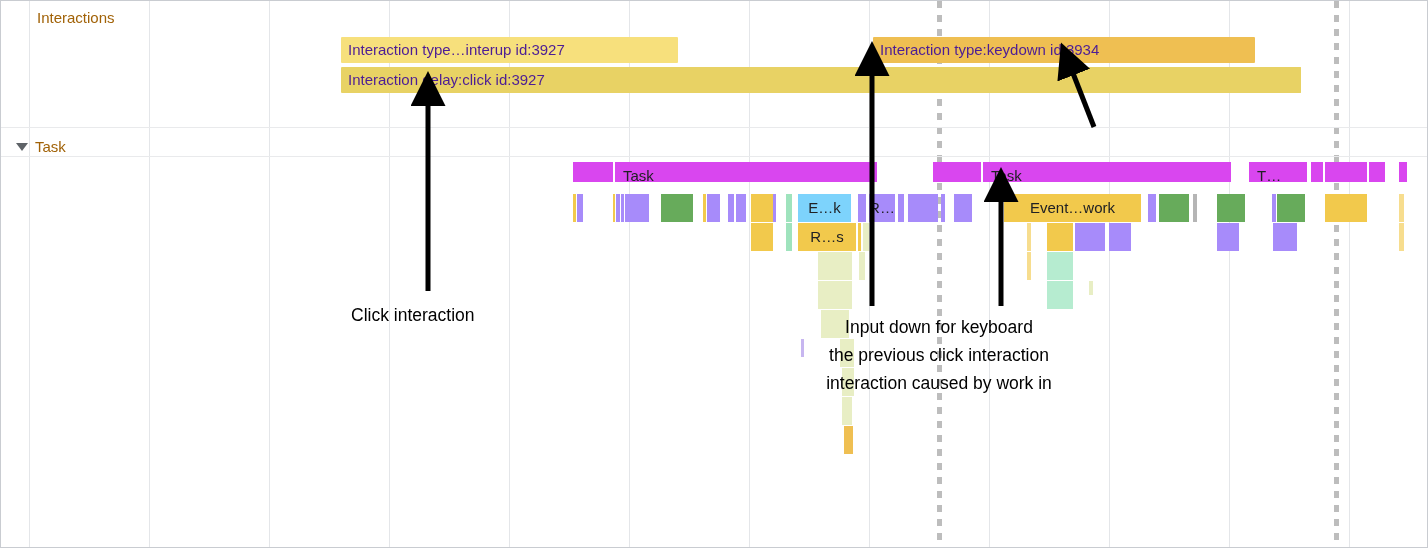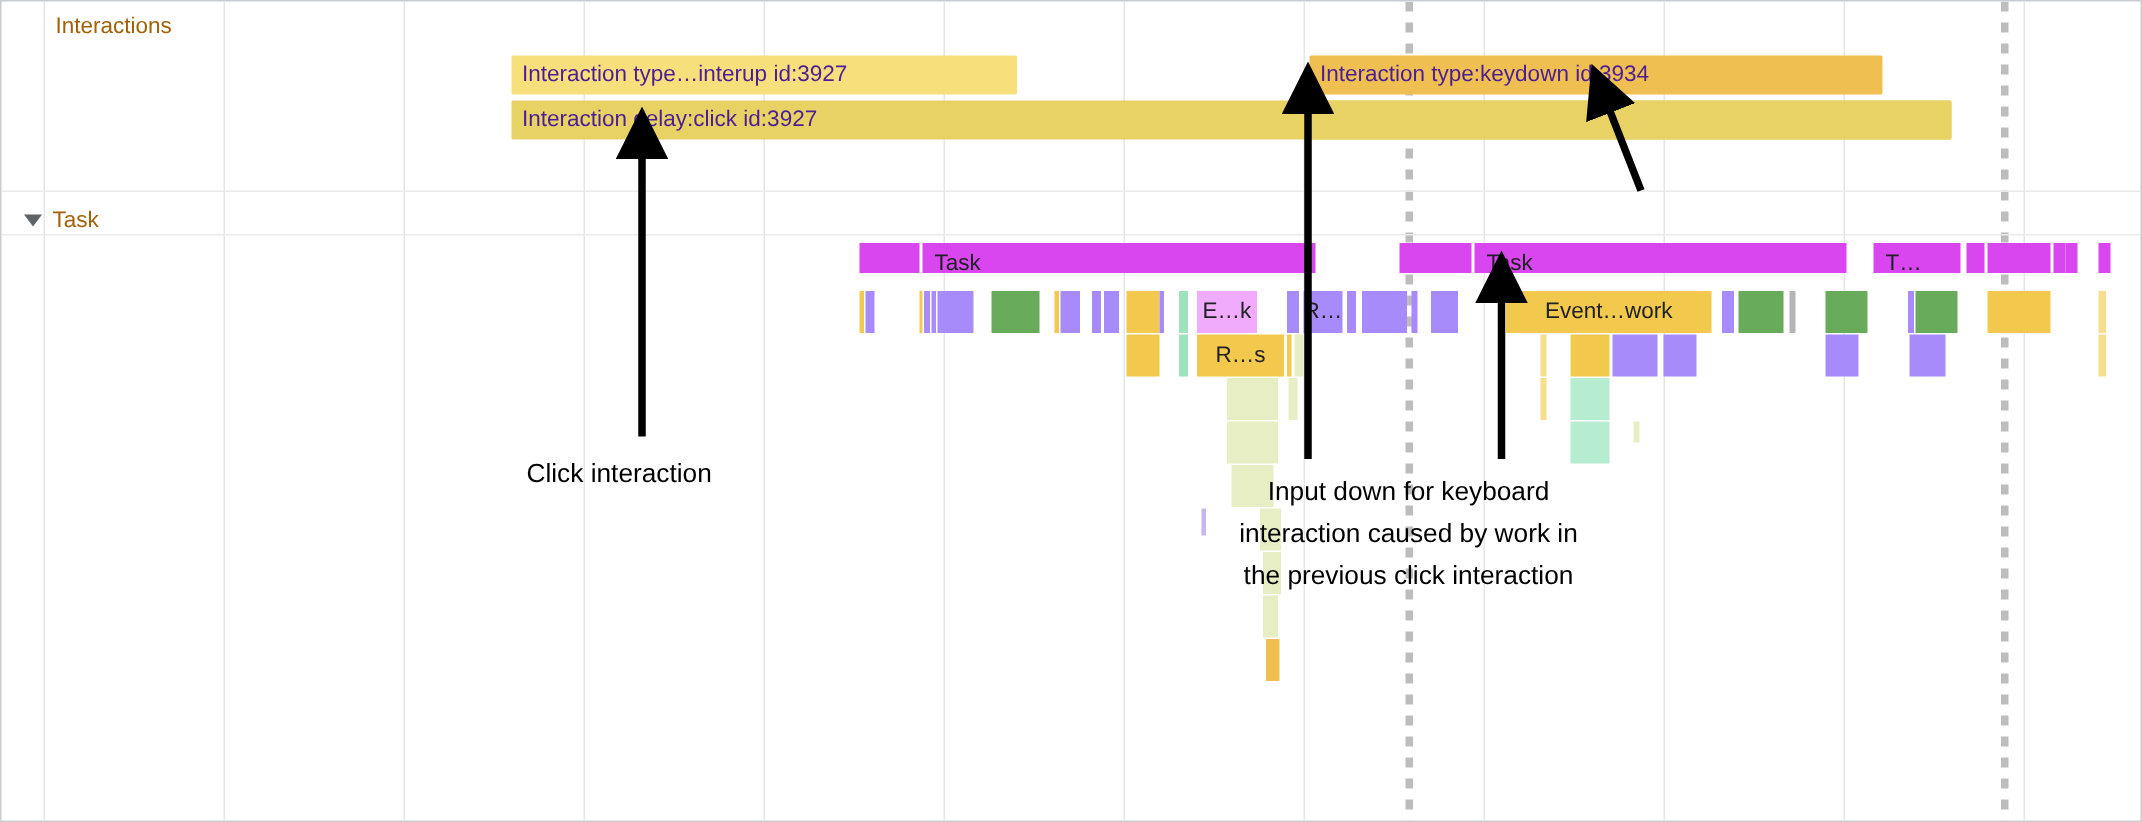--- a/index.html
+++ b/index.html
@@ -103,21 +103,21 @@
       <div class="fbar" style="left: 620px; top: 193px; width: 3px; height: 28px; background: rgb(167, 139, 250);"></div>
       <div class="fbar" style="left: 624px; top: 193px; width: 24px; height: 28px; background: rgb(167, 139, 250);"></div>
       <div class="fbar" style="left: 660px; top: 193px; width: 32px; height: 28px; background: rgb(103, 171, 91);"></div>
       <div class="fbar" style="left: 702px; top: 193px; width: 3px; height: 28px; background: rgb(242, 201, 76);"></div>
       <div class="fbar" style="left: 706px; top: 193px; width: 13px; height: 28px; background: rgb(167, 139, 250);"></div>
       <div class="fbar" style="left: 727px; top: 193px; width: 6px; height: 28px; background: rgb(167, 139, 250);"></div>
       <div class="fbar" style="left: 735px; top: 193px; width: 10px; height: 28px; background: rgb(167, 139, 250);"></div>
       <div class="fbar" style="left: 750px; top: 193px; width: 22px; height: 28px; background: rgb(242, 201, 76);"></div>
       <div class="fbar" style="left: 772px; top: 193px; width: 3px; height: 28px; background: rgb(167, 139, 250);"></div>
       <div class="fbar" style="left: 785px; top: 193px; width: 6px; height: 28px; background: rgb(159, 227, 189);"></div>
-      <div class="fbar lbl" style="left: 797px; top: 193px; width: 40px; height: 28px; background: #f0abfc;">E…k</div>
+      <div class="fbar lbl" style="left: 797px; top: 193px; width: 53px; height: 28px; background: #7dd3fc;">E…k</div>
       <div class="fbar" style="left: 857px; top: 193px; width: 8px; height: 28px; background: rgb(167, 139, 250);"></div>
       <div class="fbar lbl" style="left: 868px; top: 193px; width: 26px; height: 28px; background: rgb(167, 139, 250);">R…</div>
       <div class="fbar" style="left: 897px; top: 193px; width: 6px; height: 28px; background: rgb(167, 139, 250);"></div>
       <div class="fbar" style="left: 907px; top: 193px; width: 30px; height: 28px; background: rgb(167, 139, 250);"></div>
       <div class="fbar" style="left: 940px; top: 193px; width: 4px; height: 28px; background: rgb(167, 139, 250);"></div>
       <div class="fbar" style="left: 953px; top: 193px; width: 18px; height: 28px; background: rgb(167, 139, 250);"></div>
       <div class="fbar lbl" style="left: 1003px; top: 193px; width: 137px; height: 28px; background: rgb(242, 201, 76);">Event…work</div>
       <div class="fbar" style="left: 1147px; top: 193px; width: 8px; height: 28px; background: rgb(167, 139, 250);"></div>
       <div class="fbar" style="left: 1158px; top: 193px; width: 30px; height: 28px; background: rgb(103, 171, 91);"></div>
       <div class="fbar" style="left: 1192px; top: 193px; width: 4px; height: 28px; background: rgb(181, 181, 181);"></div>
@@ -165,15 +165,15 @@
     </defs>
     <g id="arrow-group" stroke="#000" stroke-width="5" fill="none">
         <line x1="427" y1="290" x2="427" y2="92" marker-end="url(#ah)"></line>
         <line x1="1093" y1="126" x2="1068" y2="62" marker-end="url(#ah)"></line>
         <line x1="871" y1="305" x2="871" y2="62" marker-end="url(#ah)"></line>
         <line x1="1000" y1="305" x2="1000" y2="188" marker-end="url(#ah)"></line>
       </g>
   </svg>
 
   <div class="anno" style="left:350px;top:300px;">Click interaction</div>
-  <div class="anno" id="anno-input-delay" style="left:781px;top:312px;text-align:center;width:314px;"><div>Input down for keyboard</div><div>interaction caused by work in</div><div>the previous click interaction</div></div>
+  <div class="anno" id="anno-input-delay" style="left:781px;top:312px;text-align:center;width:314px;"><div>Input down for keyboard</div><div>the previous click interaction</div><div>interaction caused by work in</div></div>
 
 </div>
 
 </body></html>

